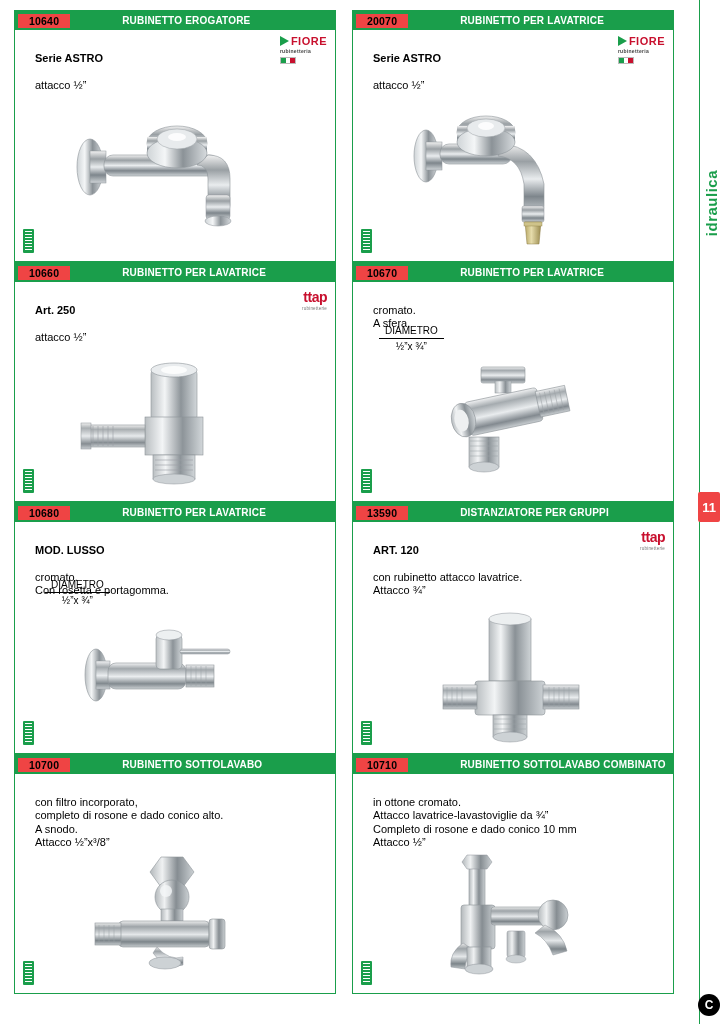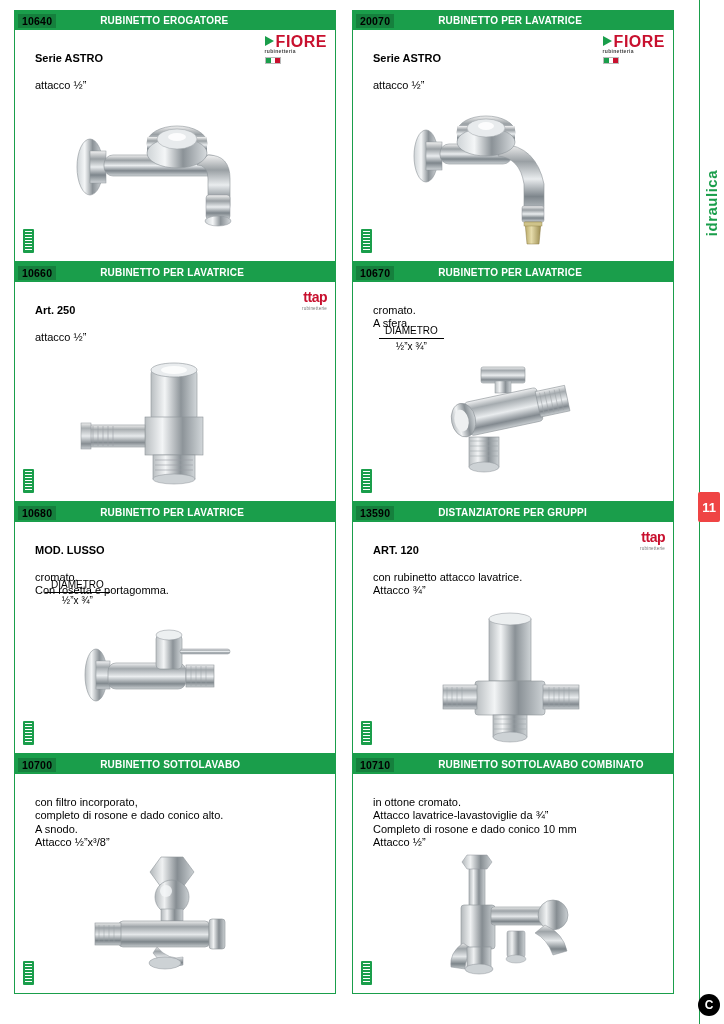--- a/index.html
+++ b/index.html
@@ -102,27 +102,27 @@
 
   .card-header {
     height: 19px;
     background: #1a9e4b;
     display: flex;
     align-items: center;
     box-sizing: border-box;
     padding: 0 3px;
   }
   .code-box {
-    background: #15803d;
+    background: #ef4444;
     color: #000000;
     font-size: 10.5px;
     font-weight: bold;
-    padding: 1px 4px;
+    padding: 1px 11px;
     line-height: 12px;
-    margin-right: 0;
+    margin-right: 8px;
     letter-spacing: 0.2px;
   }
   .card-title {
     color: #ffffff;
     font-size: 10px;
     font-weight: bold;
     letter-spacing: 0.2px;
     text-transform: uppercase;
     padding-left: 44px;
   }
@@ -181,21 +181,21 @@
     display: inline-block;
     width: 0;
     height: 0;
     border-left: 9px solid #1a9e4b;
     border-top: 5px solid transparent;
     border-bottom: 5px solid transparent;
     vertical-align: middle;
     margin-right: 2px;
   }
   .brand-fiore .nm {
-    font-size: 16px;
+    font-size: 11px;
     letter-spacing: 0.5px;
     vertical-align: middle;
   }
   .brand-fiore .sub {
     display: block;
     font-size: 5px;
     color: #444;
     letter-spacing: 0.3px;
     margin-top: 1px;
   }

